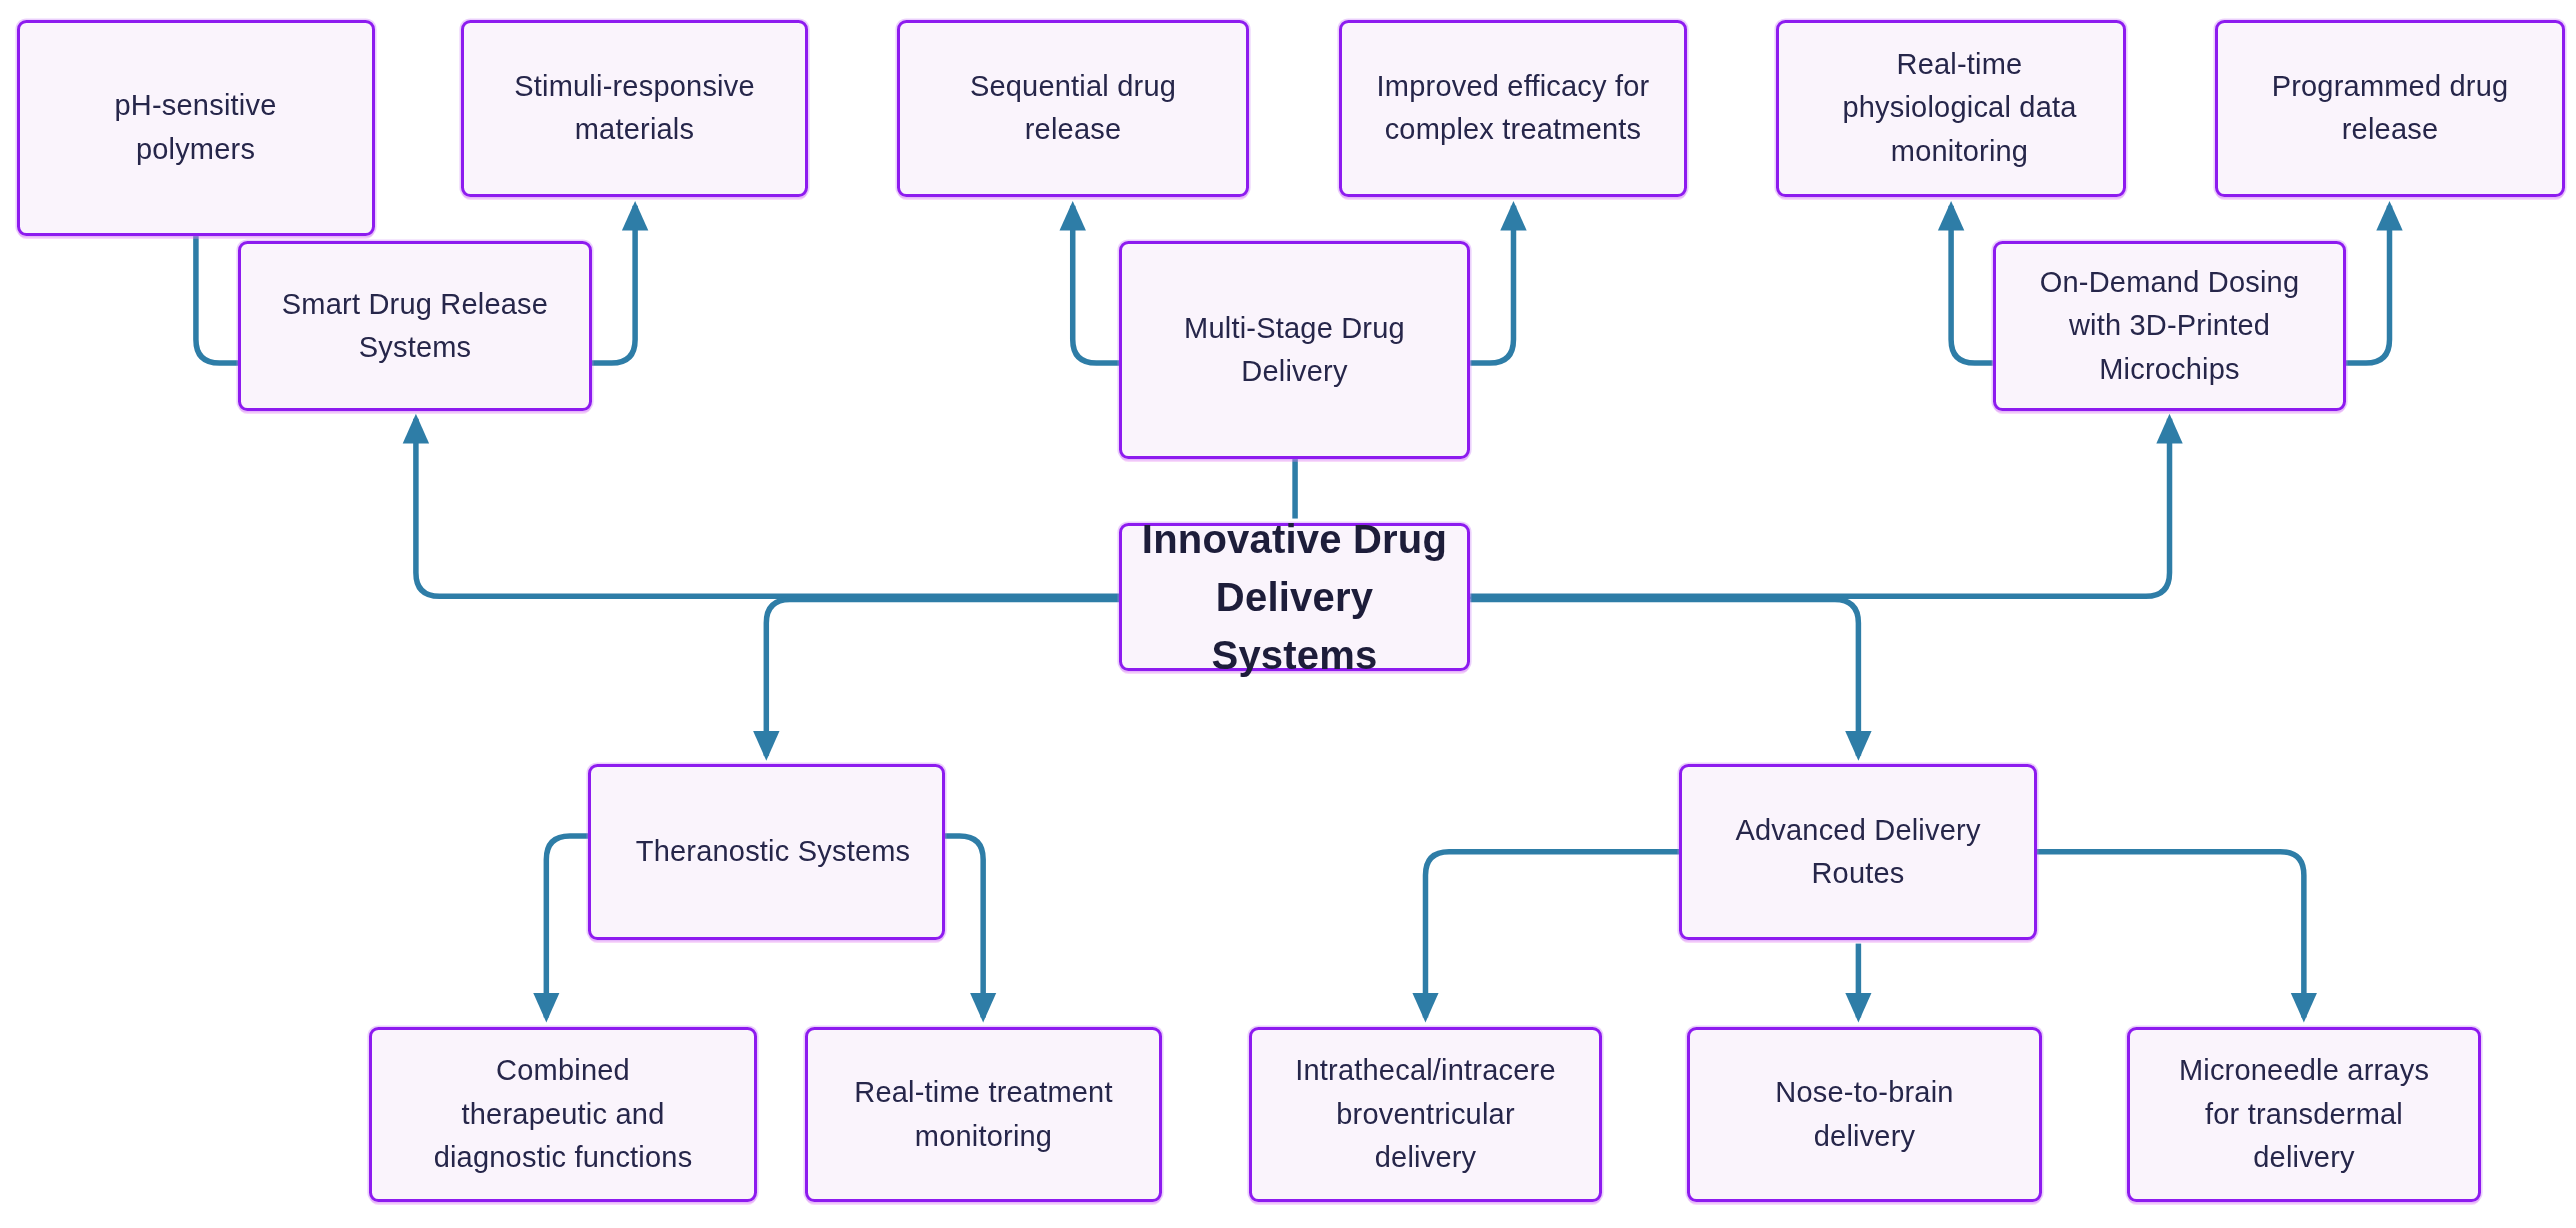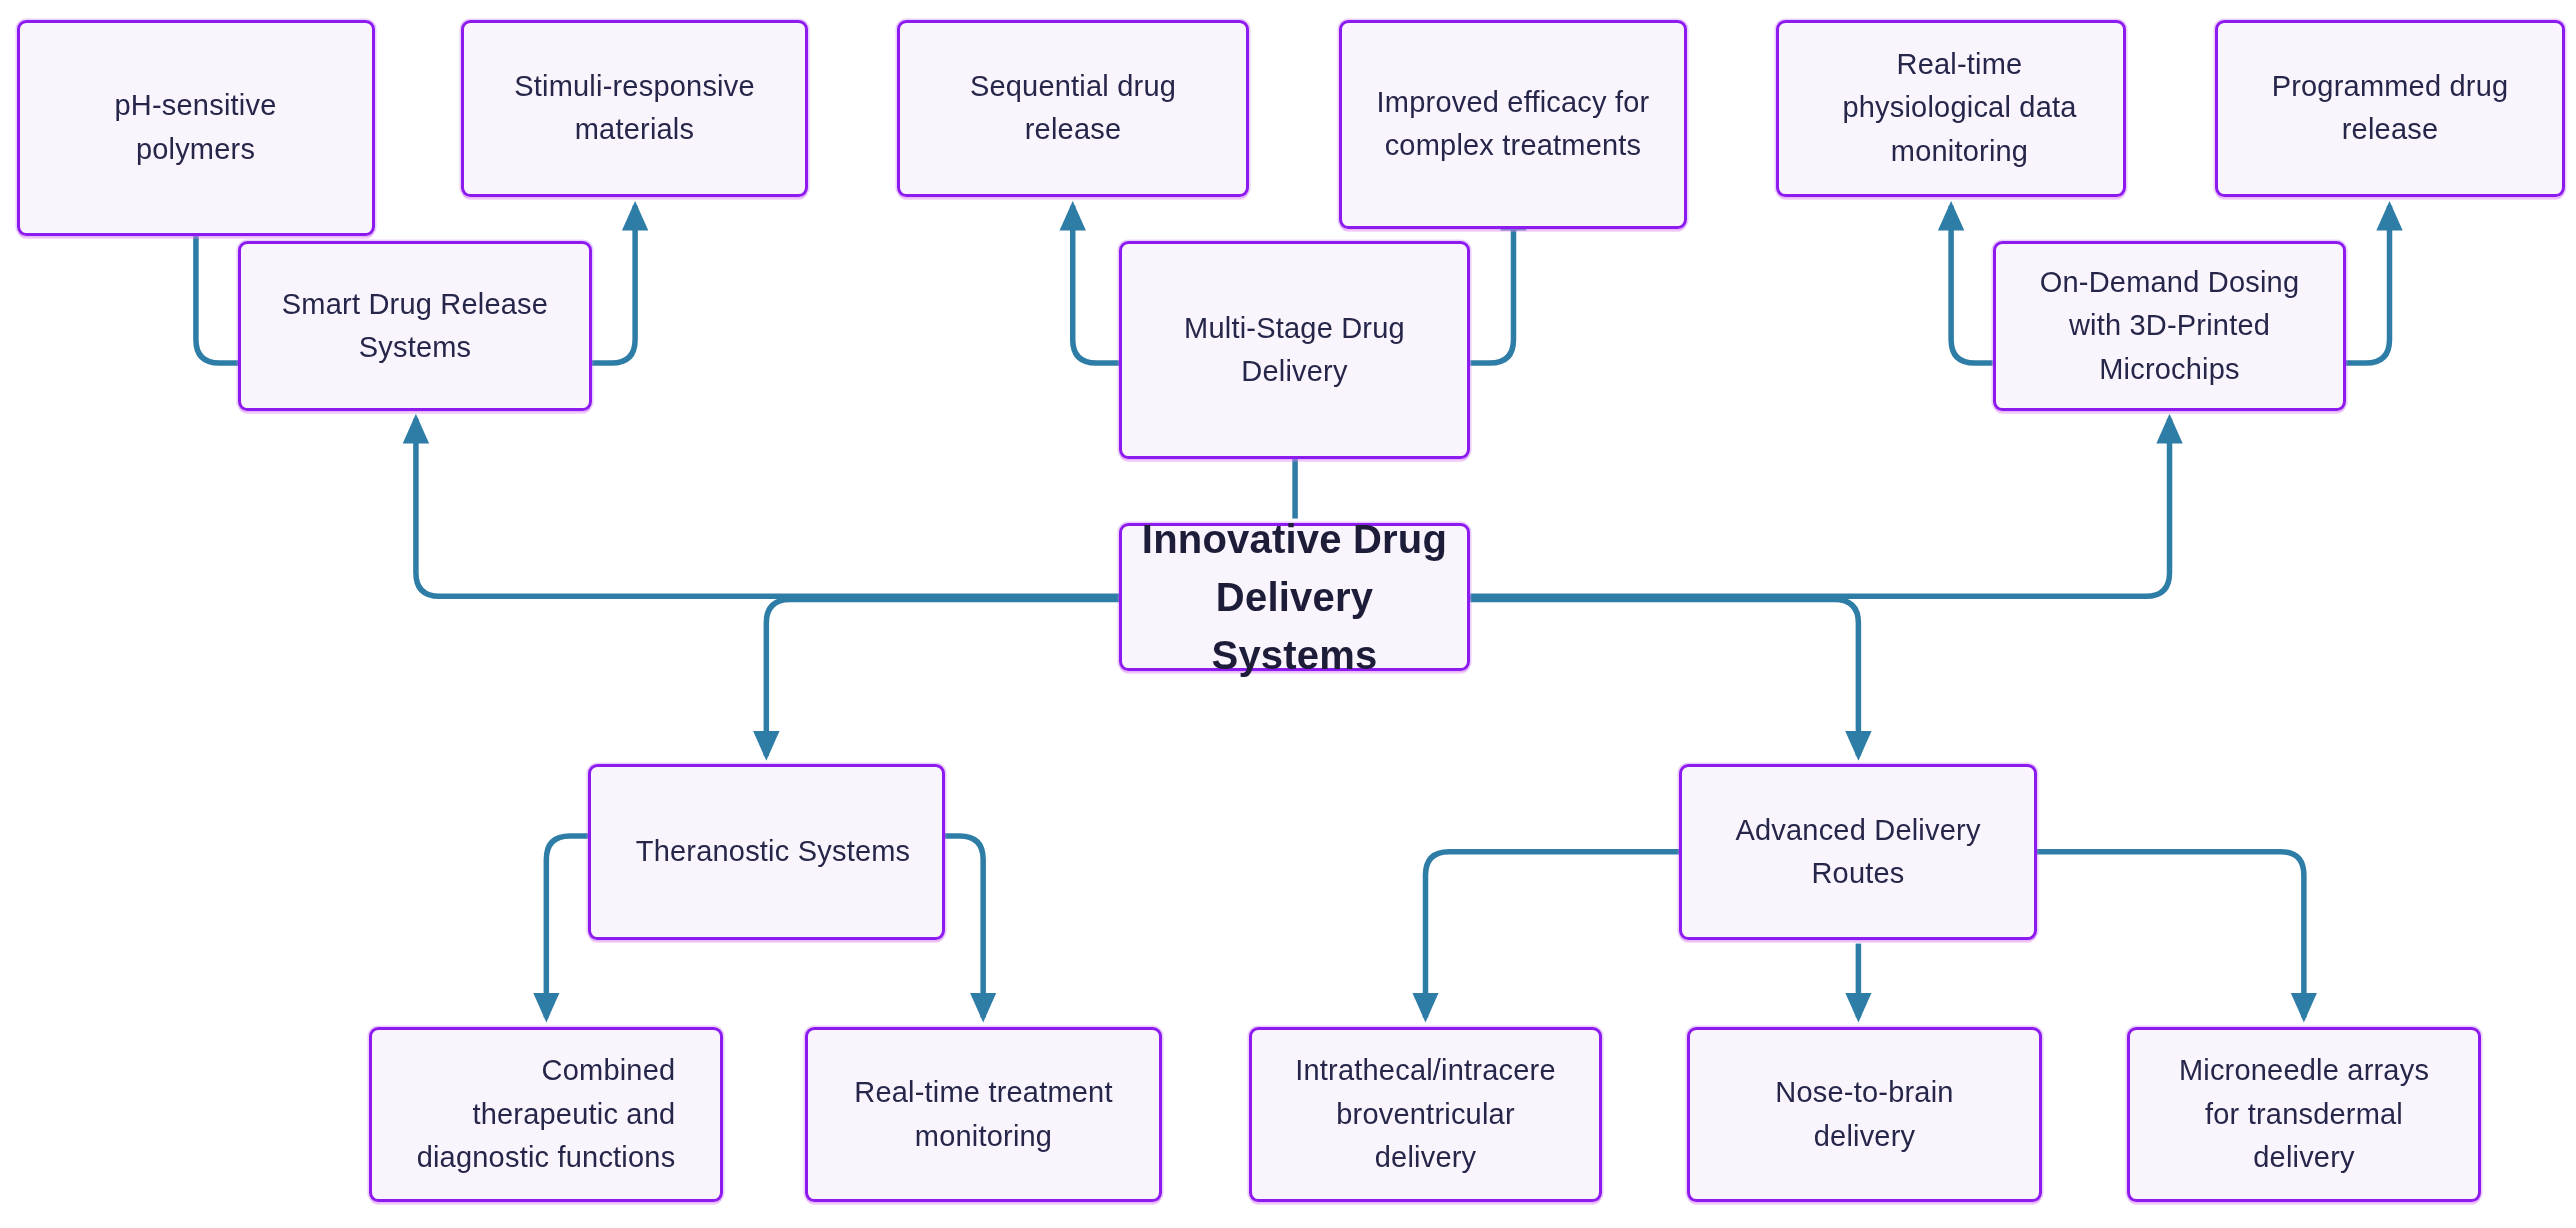--- a/index.html
+++ b/index.html
@@ -86,21 +86,21 @@
     <path class="edge" d="M2365,1201 L2365,1295" marker-end="url(#arrow)"></path>
     <path class="edge" d="M2592,1084 L2902,1084 Q2932,1084 2932,1114 L2932,1295" marker-end="url(#arrow)"></path>
   </svg>
 
   <div class="node" style="left:16.5px;   top:19.6px; width:358px; height:216px;">pH-sensitive
 polymers</div>
   <div class="node" style="left:461px;  top:19.6px; width:347px; height:177px;">Stimuli-responsive
 materials</div>
   <div class="node" style="left:897px; top:19.6px; width:352px; height:177px;">Sequential drug
 release</div>
-  <div class="node" style="left:1339px; top:19.6px; width:348px; height:209px;">Improved efficacy for
+  <div class="node" style="left:1339px; top:19.6px; width:348px; height:177px;">Improved efficacy for
 complex treatments</div>
   <div class="node" style="left:1776px; top:19.6px; width:350px; height:177px;padding-left:28px;">Real-time
 physiological data
 monitoring</div>
   <div class="node" style="left:2215px; top:19.6px; width:350px; height:177px;">Programmed drug
 release</div>
 
   <div class="node" style="left:238px;  top:241px; width:354px; height:170px;">Smart Drug Release
 Systems</div>
   <div class="node" style="left:1119px; top:241px; width:351px; height:218px;">Multi-Stage Drug
@@ -109,21 +109,21 @@
 with 3D-Printed
 Microchips</div>
 
   <div class="node root" style="left:1119px; top:523px; width:351px; height:148px;">Innovative Drug
 Delivery Systems</div>
 
   <div class="node" style="left:588px;  top:764px; width:357px; height:176px;padding-left:24px;">Theranostic Systems</div>
   <div class="node" style="left:1679px; top:764px; width:358px; height:176px;">Advanced Delivery
 Routes</div>
 
-  <div class="node" style="left:369px;  top:1027px; width:354px; height:175px;text-align:right;">Combined
+  <div class="node" style="left:369px;  top:1027px; width:388px; height:175px;">Combined
 therapeutic and
 diagnostic functions</div>
   <div class="node" style="left:805px; top:1027px; width:357px; height:175px;">Real-time treatment
 monitoring</div>
   <div class="node" style="left:1249px; top:1027px; width:353px; height:175px;">Intrathecal/intracere
 broventricular
 delivery</div>
   <div class="node" style="left:1687px; top:1027px; width:355px; height:175px;">Nose-to-brain
 delivery</div>
   <div class="node" style="left:2127px; top:1027px; width:354px; height:175px;">Microneedle arrays

